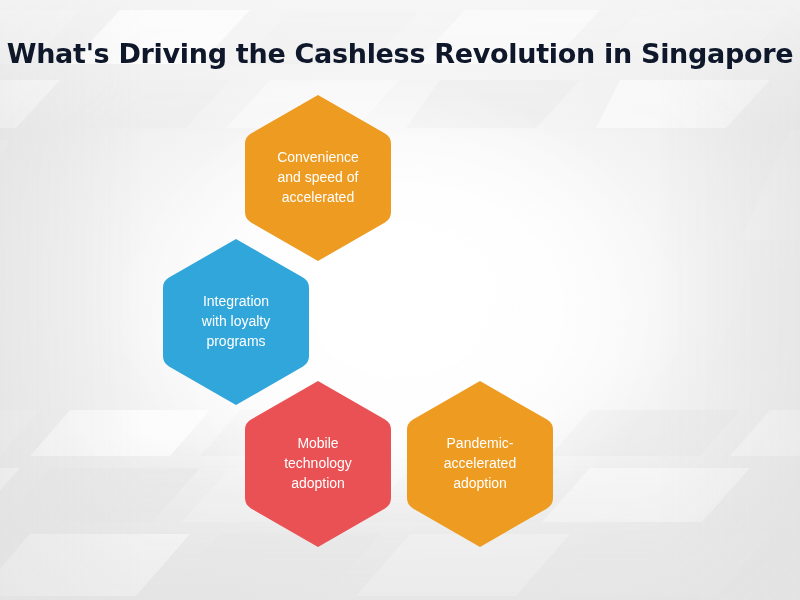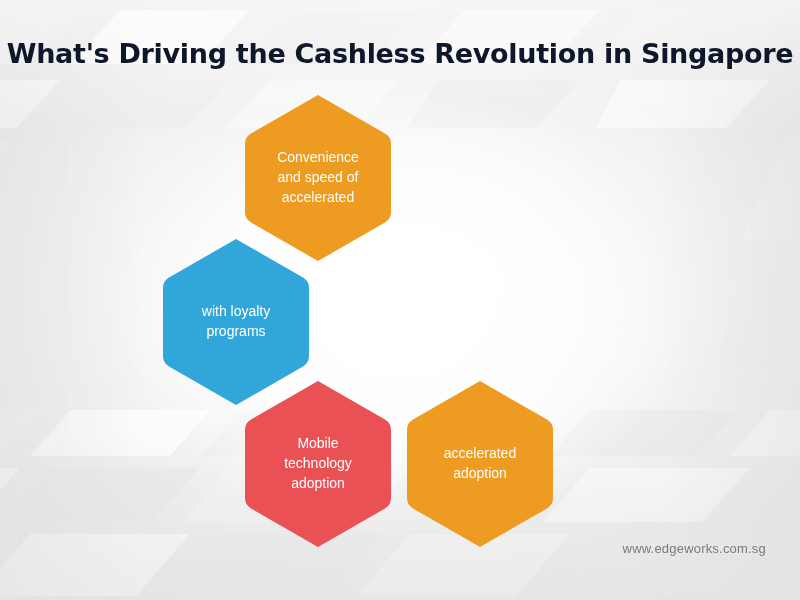--- a/index.html
+++ b/index.html
@@ -226,20 +226,21 @@
 
 
 
     <div class="hex hex-bottom-right">
       <div class="hex-shape">
         <svg viewBox="0 0 152 172" aria-hidden="true">
           <path d="M76 3 L143 41.6 Q149 45 149 52 L149 120 Q149 127 143 130.4 L76 169 L9 130.4 Q3 127 3 120 L3 52 Q3 45 9 41.6 Z" fill="#ED9B21" stroke="none" stroke-linejoin="round" stroke-width="6"></path>
         </svg>
       </div>
       <div class="hex-label">
+        <div>Pandemic-</div>
         <div>accelerated</div>
         <div>adoption</div>
       </div>
     </div>
 
     <div class="hex hex-bottom-left">
       <div class="hex-shape">
         <svg viewBox="0 0 152 172" aria-hidden="true">
           <path d="M76 3 L143 41.6 Q149 45 149 52 L149 120 Q149 127 143 130.4 L76 169 L9 130.4 Q3 127 3 120 L3 52 Q3 45 9 41.6 Z" fill="#EA5154" stroke="none" stroke-linejoin="round" stroke-width="6"></path>
         </svg>
@@ -251,22 +252,22 @@
       </div>
     </div>
 
     <div class="hex hex-left">
       <div class="hex-shape">
         <svg viewBox="0 0 152 172" aria-hidden="true">
           <path d="M76 3 L143 41.6 Q149 45 149 52 L149 120 Q149 127 143 130.4 L76 169 L9 130.4 Q3 127 3 120 L3 52 Q3 45 9 41.6 Z" fill="#31A6DA" stroke="none" stroke-linejoin="round" stroke-width="6"></path>
         </svg>
       </div>
       <div class="hex-label">
+        <div>Integration</div>
         <div>with loyalty</div>
         <div>programs</div>
       </div>
     </div>
 
   </div>
 
-  <div class="footer-url">www.edgeworks.com.sg</div>
 
 </div>
 
 </body></html>

